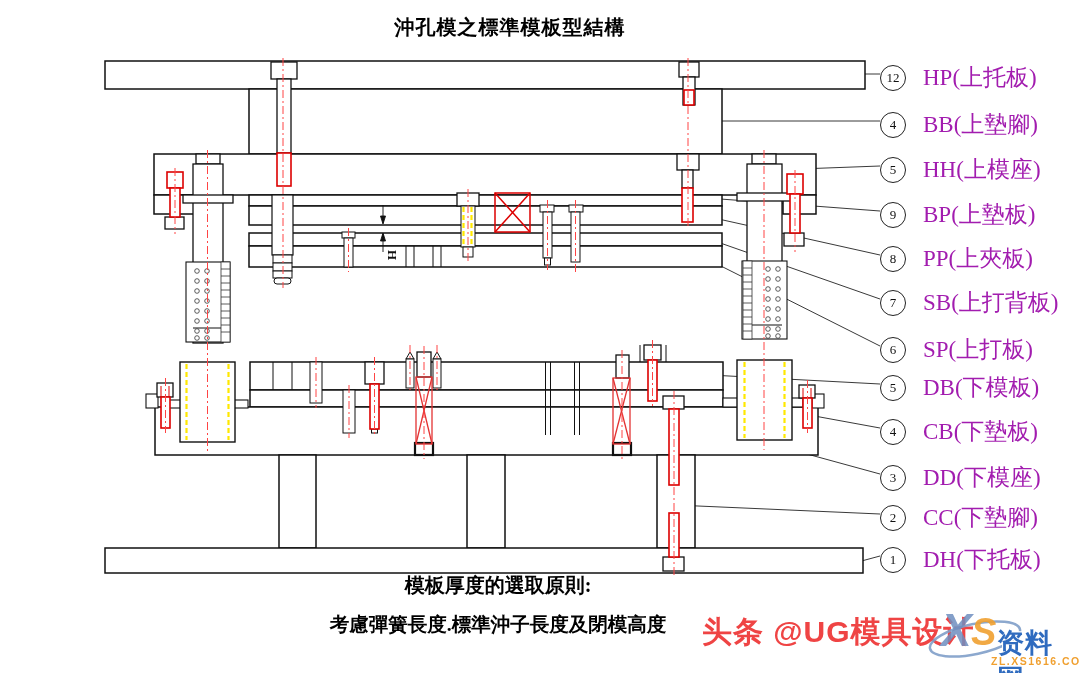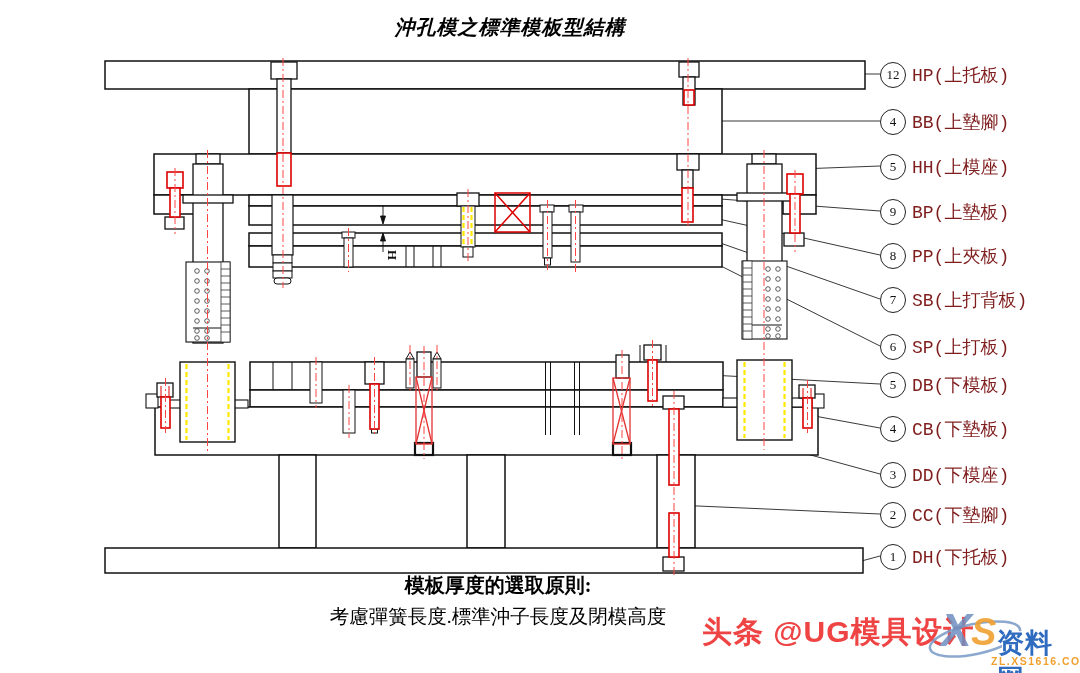--- a/index.html
+++ b/index.html
@@ -1,27 +1,27 @@
 <!DOCTYPE html>
 <html><head>
 <meta charset="utf-8">
 <style>
   html,body{margin:0;padding:0;background:#fff;}
   .canvas{position:relative;width:1080px;height:673px;background:#fff;overflow:hidden;
           font-family:"Liberation Serif","DejaVu Serif",serif;}
   .title{position:absolute;left:340px;top:14px;width:340px;text-align:center;
-         font-size:20px;font-weight:bold;color:#000;letter-spacing:1px;font-style:italic;}
+         font-size:20px;font-weight:bold;color:#000;letter-spacing:1px;}
   svg.draw{position:absolute;left:0;top:0;}
-  .callout{position:absolute;left:880px;display:flex;align-items:center;gap:6px;}
+  .callout{position:absolute;left:880px;display:flex;align-items:center;gap:17px;}
   .co-circle{display:flex;align-items:center;justify-content:center;width:24px;height:24px;
              border:1.3px solid #222;border-radius:50%;font-size:13px;color:#111;background:#fff;}
-  .co-label{font-size:18px;color:#7f1d1d;white-space:nowrap;font-family:Liberation Mono, monospace;}
+  .co-label{font-size:23px;color:#a21caf;white-space:nowrap;}
   .notes{position:absolute;left:298px;top:572px;width:400px;text-align:center;color:#000;}
   .notes .n1{font-size:20px;font-weight:bold;}
-  .notes .n2{font-size:19.5px;font-weight:normal;margin-top:4px;white-space:nowrap;}
+  .notes .n2{font-size:19.5px;font-weight:bold;margin-top:12px;white-space:nowrap;}
   .wm-text{position:absolute;left:702px;top:612px;font-family:"Liberation Sans","DejaVu Sans",sans-serif;
            font-size:30px;font-weight:bold;color:#ef4444;letter-spacing:1px;white-space:nowrap;}
   .logo{position:absolute;left:925px;top:605px;width:155px;height:64px;}
   .logo-x{position:absolute;left:16px;top:-2px;font-family:"Liberation Sans",sans-serif;
           font-style:italic;font-weight:bold;font-size:46px;color:#6f8fc0;opacity:.85;}
   .logo-s{position:absolute;left:46px;top:6px;font-family:"Liberation Sans",sans-serif;
           font-style:italic;font-weight:bold;font-size:38px;color:#f0a030;opacity:.9;}
   .logo-name{position:absolute;left:72px;top:20px;font-family:"Liberation Sans",sans-serif;
              font-weight:bold;font-size:27px;color:#2f6bbf;letter-spacing:1px;
              text-shadow:-1px -1px 0 #fff,1px -1px 0 #fff,-1px 1px 0 #fff,1px 1px 0 #fff;}

